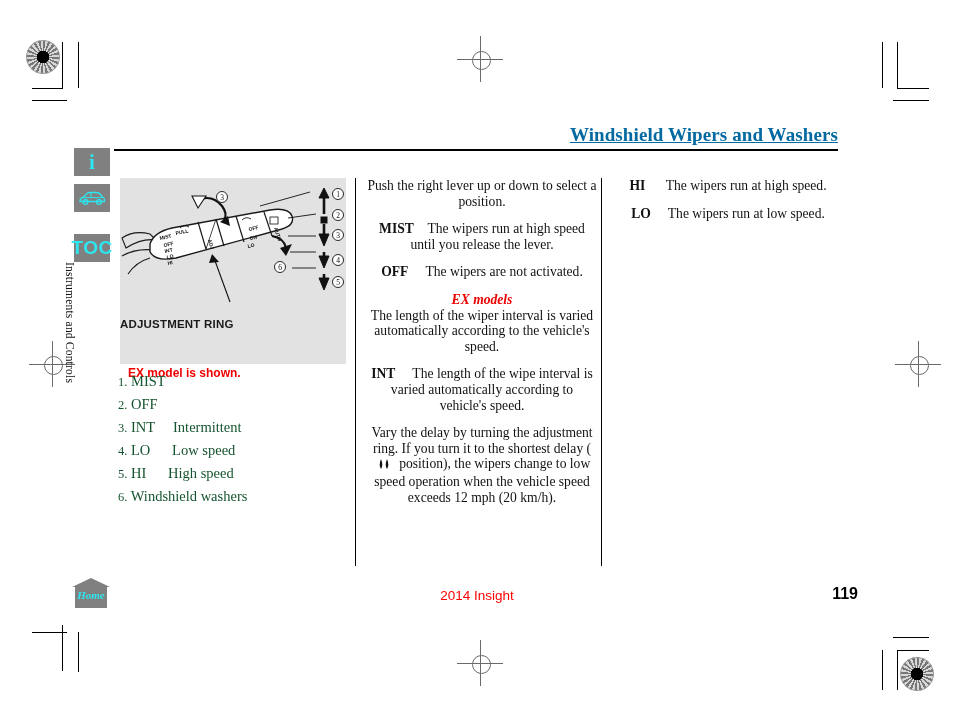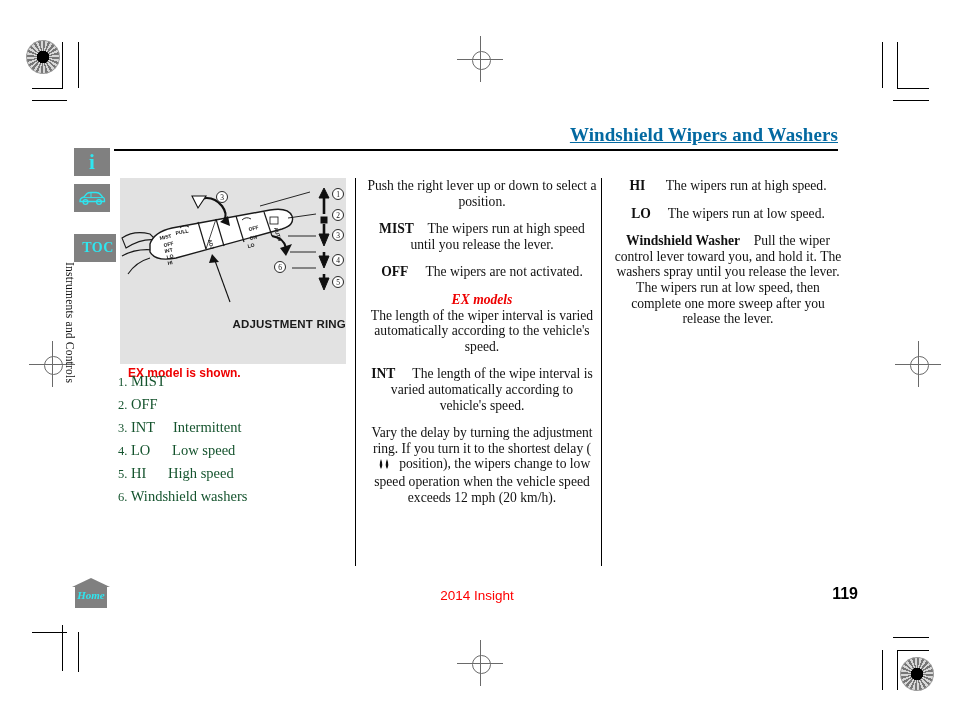--- a/index.html
+++ b/index.html
@@ -54,21 +54,21 @@
   .rail { position: absolute; left: 74px; top: 148px; width: 36px; }
   .rail-btn {
     width: 36px; height: 28px;
     background: #808080;
     margin-bottom: 8px;
     display: flex; align-items: center; justify-content: center;
     color: #2ee6f0;
     cursor: pointer;
   }
   .rail-btn.info { font-family: "Liberation Serif", serif; font-weight: bold; font-size: 21px; line-height: 1; }
-  .rail-btn.toc  { font-family: Liberation Serif, serif; font-weight: bold; font-size: 14px; letter-spacing: .5px; padding-left: 6px; }
+  .rail-btn.toc  { font-family: Liberation Sans, sans-serif; font-weight: bold; font-size: 19px; letter-spacing: .5px; }
   .rail-btn.car svg { display: block; }
   .rail-spacer { height: 14px; }
 
   .side-label {
     position: absolute;
     left: 76px; top: 262px;
     width: 150px;
     transform: rotate(90deg);
     transform-origin: left top;
     font-family: "Liberation Serif", serif;
@@ -100,21 +100,21 @@
   .figure {
     position: absolute;
     left: 120px; top: 178px;
     width: 226px; height: 186px;
     background: #e2e2e2;
   }
   .figure svg { position: absolute; left: 0; top: 0; }
   .fig-caption-ring {
     position: absolute;
     left: 0; right: 0; top: 140px;
-    text-align: right;
+    text-align: left;
     font-family: "Liberation Sans", sans-serif;
     font-weight: bold;
     font-size: 11.5px;
     color: #1a1a1a;
     letter-spacing: .2px;
   }
   .fig-caption-ex {
     position: absolute;
     left: 8px; top: 164px;
     font-family: "Liberation Sans", sans-serif;
@@ -395,21 +395,20 @@
         <path d="M10 11 Q7.5 7 10 1 Q12.5 7 10 11 Z" fill="#111"></path>
       </svg>
     </span>
     <span>position), the wipers change to low speed operation when the vehicle speed exceeds 12 mph (20 km/h).</span>
   </p>
 </div>
 
 <div class="col col-right">
   <p><b>HI</b>&nbsp;&nbsp;&nbsp;&nbsp;&nbsp;&nbsp;<span>The wipers run at high speed.</span></p>
   <p><b>LO</b>&nbsp;&nbsp;&nbsp;&nbsp;&nbsp;<span>The wipers run at low speed.</span></p>
-  <p><b>Windshield Washer</b>&nbsp;&nbsp;&nbsp;&nbsp;<span>Pull the wiper control lever toward you, and hold it. The washers spray until you release the lever. The wipers run at low speed, then complete one more sweep after you release the lever.</span></p>
 </div>
 
 <div class="home-btn">
   <div class="roof"></div>
   <div class="body"></div>
   <div class="label">Home</div>
 </div>
 
 <div class="footer-model">2014 Insight</div>
 <div class="footer-page">119</div>

